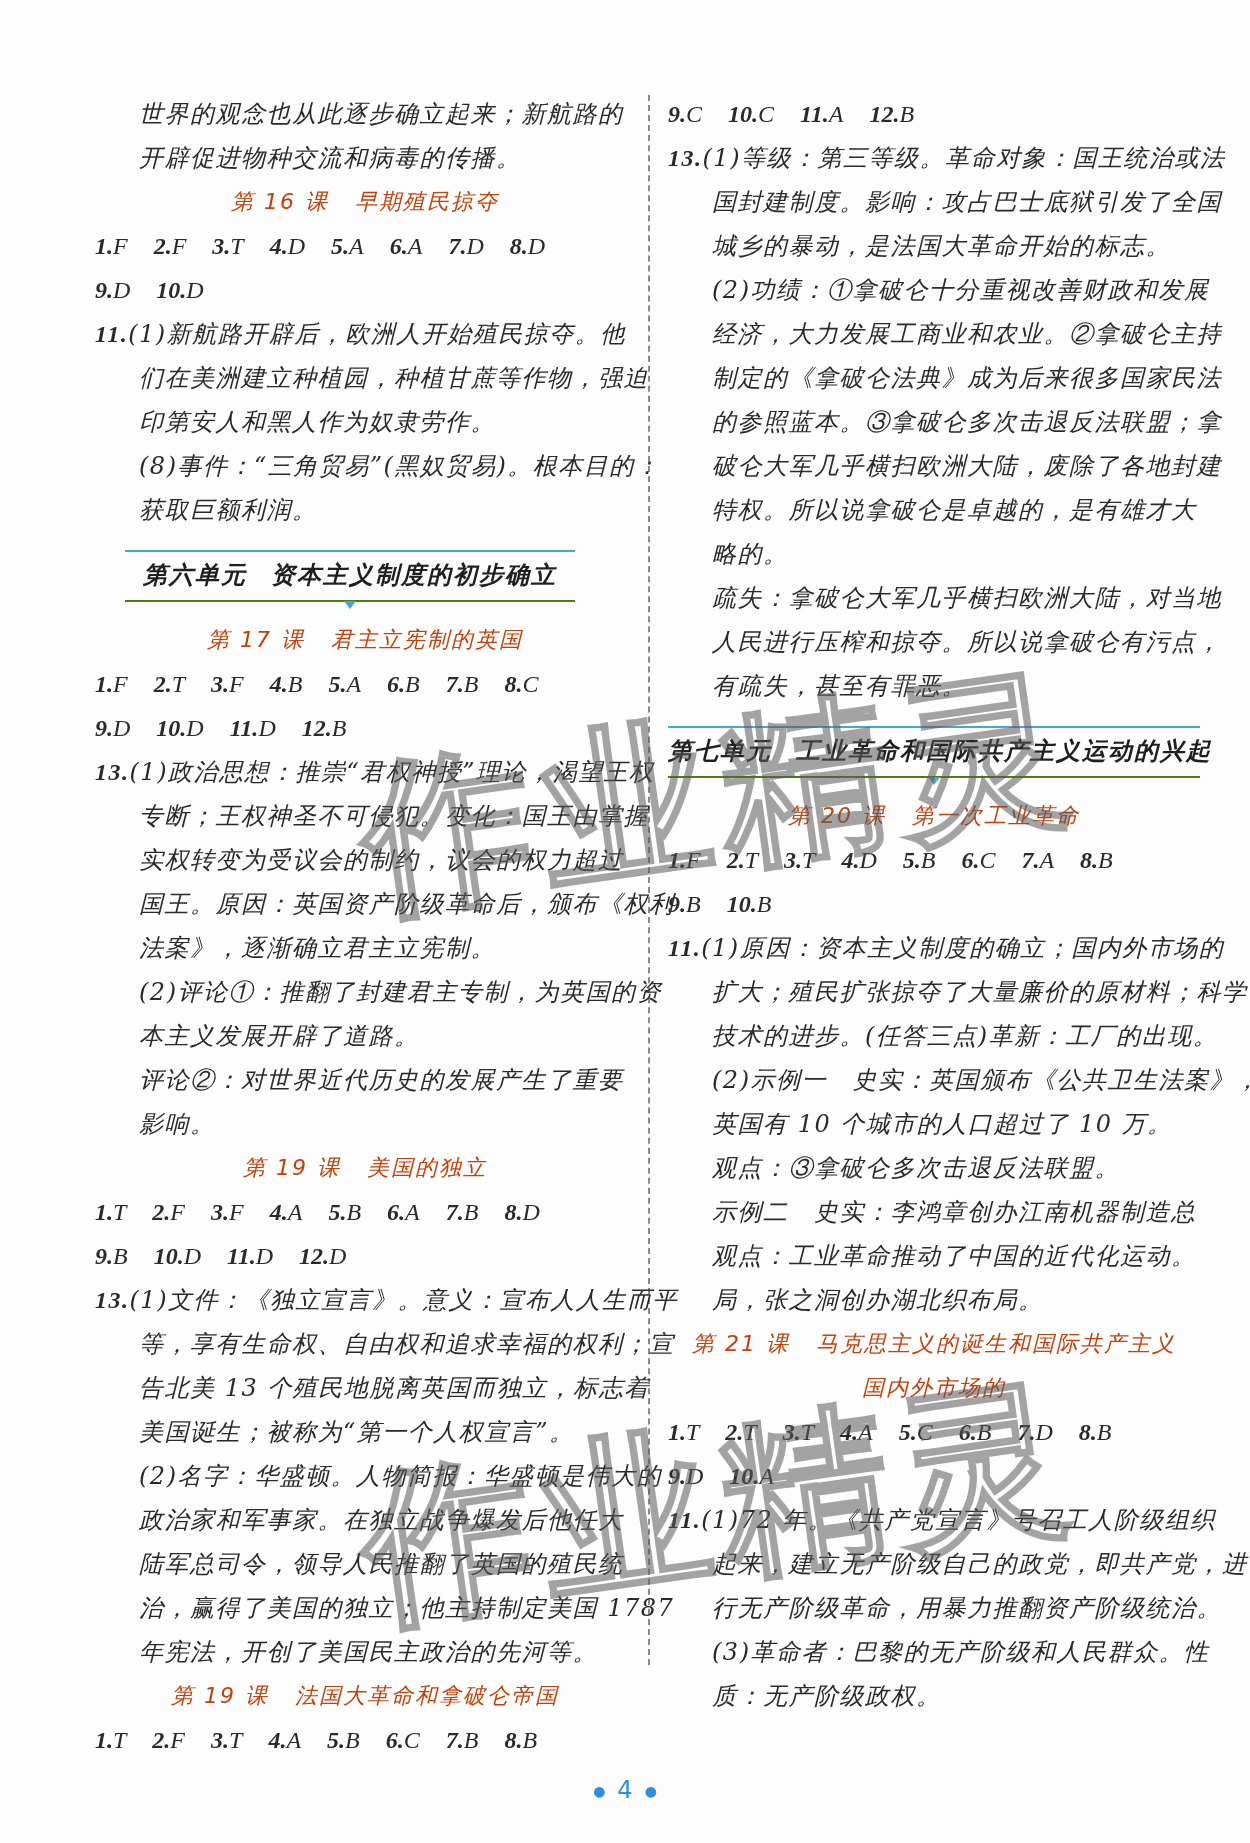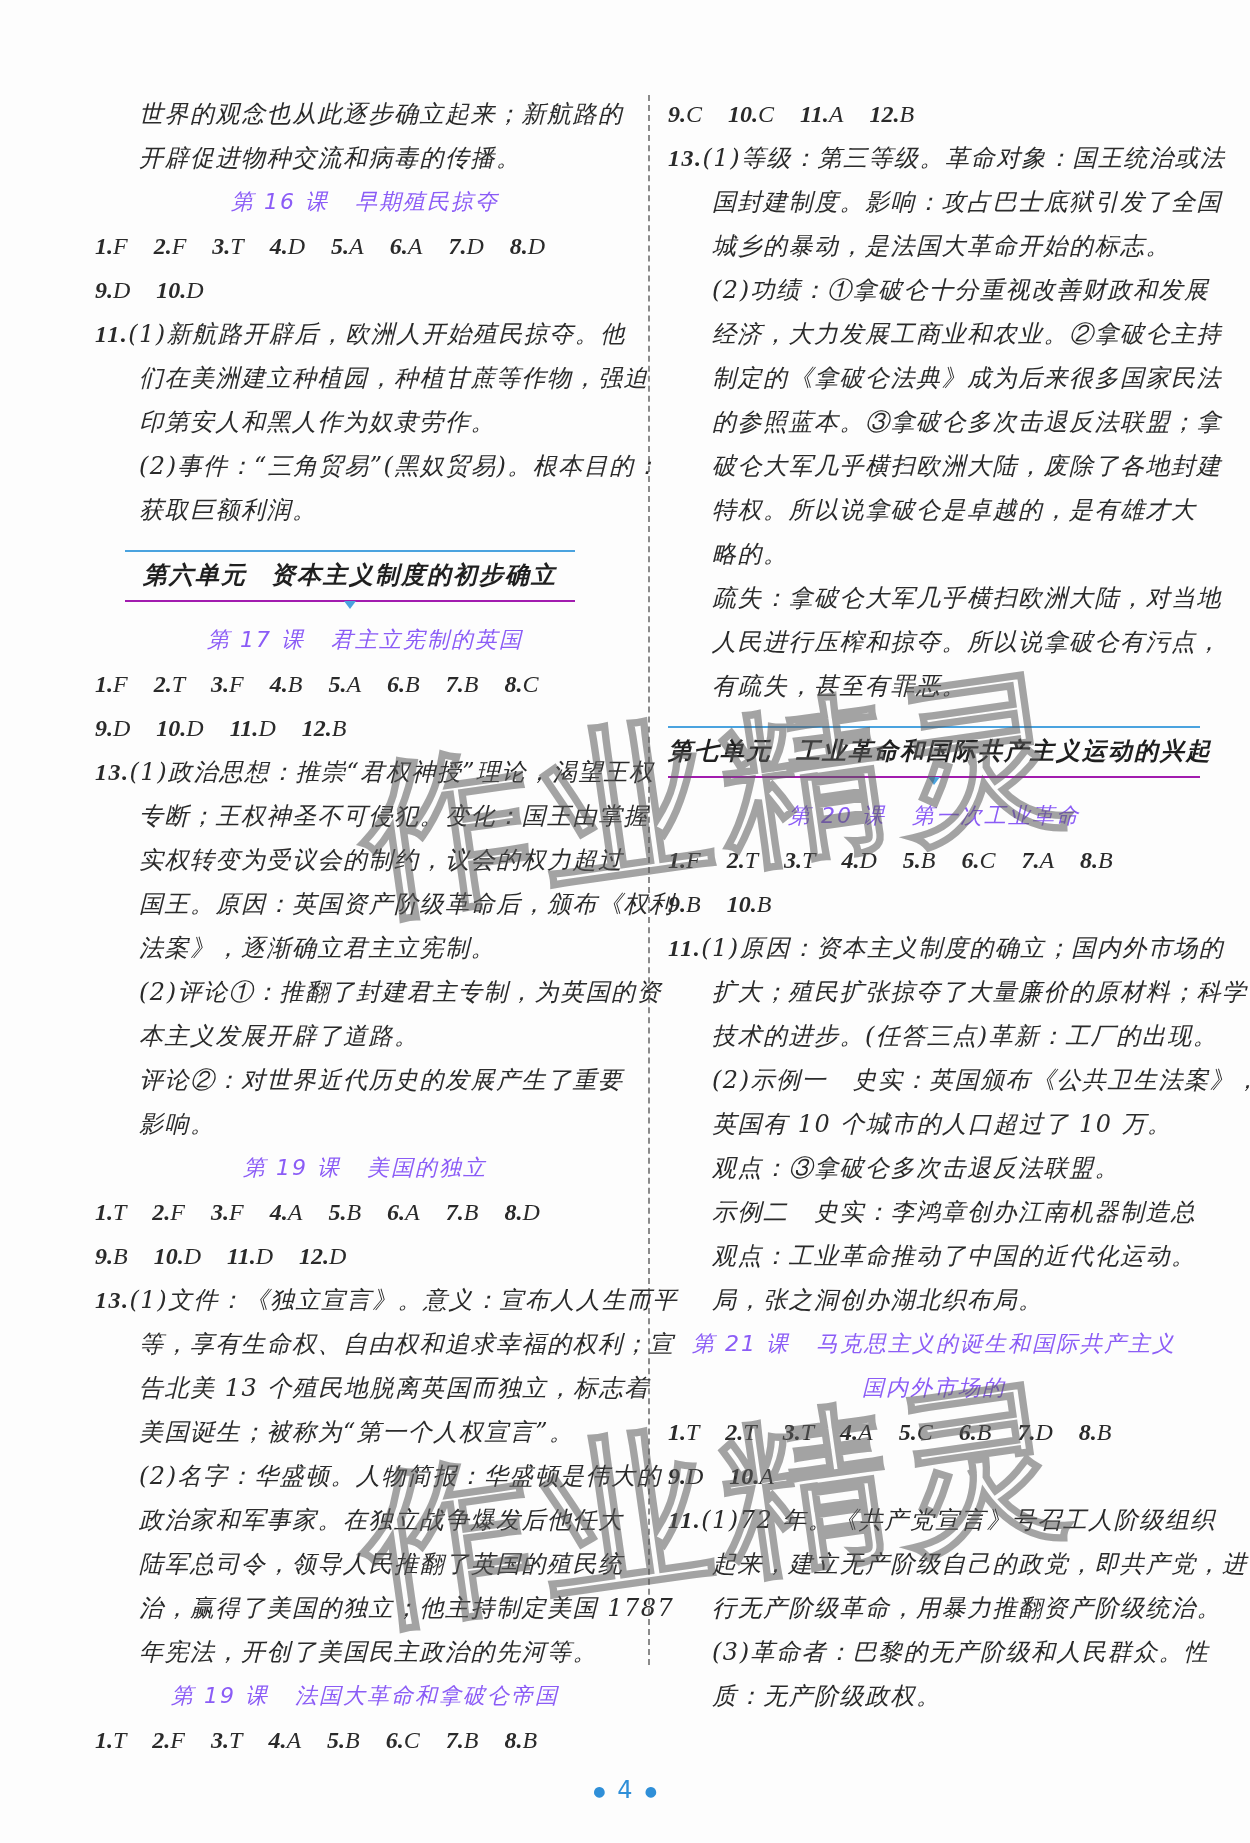--- a/index.html
+++ b/index.html
@@ -5,29 +5,29 @@
   html, body { margin: 0; padding: 0; background: #fdfdfd; }
   body { width: 1250px; height: 1843px; position: relative; overflow: hidden;
          font-family: "DejaVu Serif", "Liberation Serif", serif; color: #2a2a2a; }
   .col { position: absolute; top: 92px; font-style: italic; }
   .col-left { left: 95px; width: 540px; }
   .col-right { left: 668px; width: 532px; }
   .divider { position: absolute; left: 648px; top: 95px; height: 1570px;
              border-left: 2px dashed #8a8a8a; width: 0; }
   .line { font-size: 24px; line-height: 44px; height: 44px; white-space: nowrap; letter-spacing: 1.5px; }
   .indent { padding-left: 44px; }
-  .lesson { font-family: "DejaVu Sans", "Liberation Sans", sans-serif; color: #8b5cf6;
+  .lesson { font-family: "DejaVu Sans", "Liberation Sans", sans-serif; color: #c2410c;
             font-size: 22px; line-height: 44px; height: 44px; text-align: center; letter-spacing: 2px; white-space: nowrap; }
   .lesson .num { margin-right: 26px; }
   .answers { font-size: 24px; line-height: 44px; height: 44px; white-space: nowrap; font-family: "Liberation Serif", serif; }
   .ans { display: inline-block; margin-right: 26px; }
   .ans b { font-weight: bold; }
   .qnum { font-weight: bold; font-family: "Liberation Serif", serif; text-align: center; }
   .unit { position: relative; margin: 18px 0 16px 0; padding: 6px 0 8px 0;
-          border-top: 2px solid #4aa3df; border-bottom: 2px solid #a21caf;
+          border-top: 2px solid #4aa3df; border-bottom: 2px solid #4d7c0f;
           font-weight: bold; font-size: 24px; line-height: 34px; text-align: center; color: #1f1f1f; letter-spacing: 2px; white-space: nowrap; }
   .unit .tri { position: absolute; left: 50%; bottom: -9px; margin-left: -6px; width: 0; height: 0;
                border-left: 6px solid transparent; border-right: 6px solid transparent; border-top: 8px solid #4aa3df; }
   .unit .sp { margin-right: 24px; }
   .pageno { position: absolute; left: 0; width: 1250px; top: 1776px; text-align: center;
             color: #2f8fd8; font-family: "DejaVu Sans", sans-serif; font-size: 24px; }
   .pageno .dot { font-size: 14px; vertical-align: middle; margin: 0 12px; }
   .watermark { position: absolute; font-family: "DejaVu Sans", sans-serif; font-size: 170px; font-weight: bold;
                color: transparent; -webkit-text-stroke: 2px rgba(90,90,90,0.55); letter-spacing: 10px; transform: rotate(-8deg); white-space: nowrap; }
 </style>
@@ -42,21 +42,21 @@
 
   <div class="lesson">
     <span class="num">第 16 课</span><span>早期殖民掠夺</span>
   </div>
   <div class="answers"><span class="ans"><b>1.</b>F</span><span class="ans"><b>2.</b>F</span><span class="ans"><b>3.</b>T</span><span class="ans"><b>4.</b>D</span><span class="ans"><b>5.</b>A</span><span class="ans"><b>6.</b>A</span><span class="ans"><b>7.</b>D</span><span class="ans"><b>8.</b>D</span></div>
   <div class="answers"><span class="ans"><b>9.</b>D</span><span class="ans"><b>10.</b>D</span></div>
   <div>
     <div class="line"><span class="qnum">11.</span><span>(1)新航路开辟后，欧洲人开始殖民掠夺。他</span></div>
     <div class="line indent">们在美洲建立种植园，种植甘蔗等作物，强迫</div>
     <div class="line indent">印第安人和黑人作为奴隶劳作。</div>
-    <div class="line indent">(2)事件：“三角贸易”(黑奴贸易)。根本目的：</div>
+    <div class="line indent">(8)事件：“三角贸易”(黑奴贸易)。根本目的：</div>
     <div class="line indent">获取巨额利润。</div>
   </div>
 
   <div class="unit" style="margin-left:30px;margin-right:60px;">
     <span class="sp">第六单元</span><span>资本主义制度的初步确立</span>
     <span class="tri"></span>
   </div>
 
   <div class="lesson">
     <span class="num">第 17 课</span><span>君主立宪制的英国</span>

